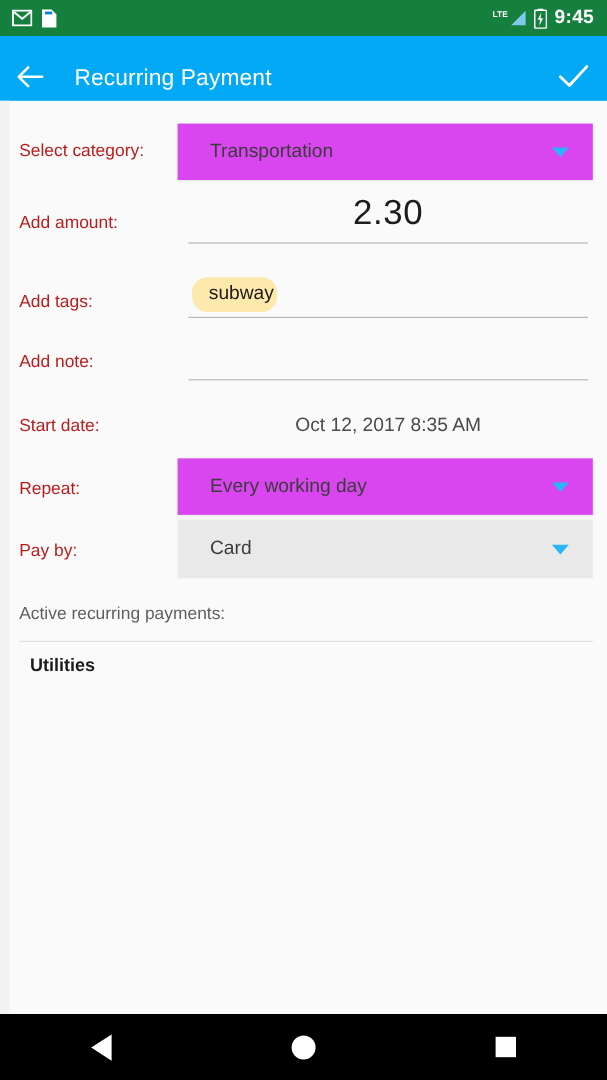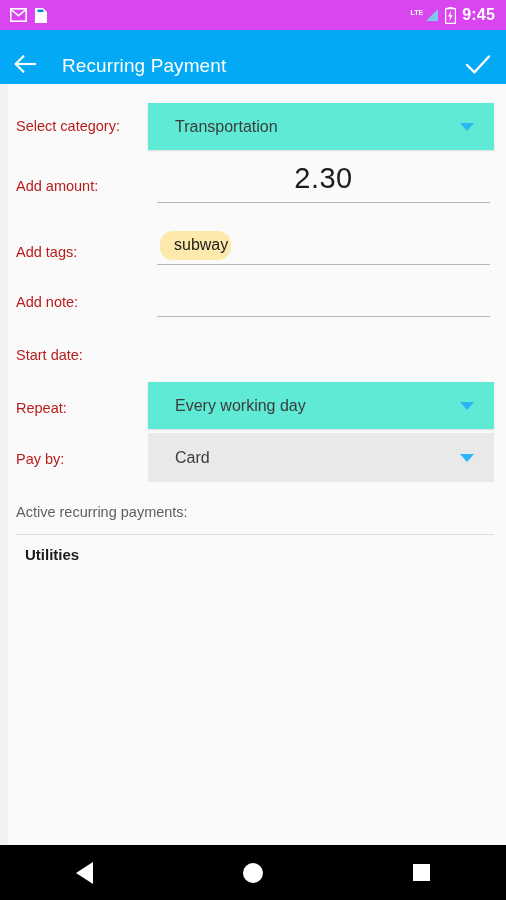--- a/index.html
+++ b/index.html
@@ -12,21 +12,21 @@
   #phone {
     position:relative;
     width:506px; height:900px;
     background:#fafafa;
   }
 
   
   #status-bar {
     position:absolute; top:0; left:0;
     width:506px; height:30px;
-    background:#d946ef;
+    background:#15803d;
     display:flex; align-items:center;
   }
   .sb-left { display:flex; align-items:center; gap:7px; padding-left:10px; }
   .sb-right { margin-left:auto; display:flex; align-items:center; gap:6px; padding-right:11px; }
   .sb-time {
     color:#ffffff; font-size:16px; font-weight:bold;
     letter-spacing:.2px; line-height:1;
   }
   .icon-gmail { width:17px; height:14px; position:relative; }
   .icon-sim   { width:14px; height:17px; position:relative; }
@@ -72,21 +72,21 @@
   .label {
     position:absolute; left:16px;
     color:#b91c1c; font-size:14.5px;
     white-space:nowrap;
   }
 
   
   .spinner {
     position:absolute;
     left:148px; width:346px;
-    background:#5eead4;
+    background:#d946ef;
     box-shadow:0 1px 2px rgba(0,0,0,.10), 0 0 1px rgba(0,0,0,.07);
     display:flex; align-items:center;
     cursor:pointer;
   }
   .spinner.pressed { background:#e9e9e9; box-shadow:none; }
   .spinner-text {
     margin-left:27px;
     font-size:16px; color:#3c3c3c;
   }
   .caret {
@@ -270,20 +270,21 @@
       <div class="underline" style="top:52px;"></div>
     </div>
 
     <div class="row" style="top:190px;height:56px;">
       <div class="label" style="top:20px;">Add note:</div>
       <div class="underline" style="top:42px;"></div>
     </div>
 
     <div class="row" style="top:246px;height:54px;">
       <div class="label" style="top:17px;">Start date:</div>
+      <div id="start-date-value" style="top:16px;">Oct 12, 2017 8:35 AM</div>
     </div>
 
     <div class="row" style="top:300px;height:50px;">
       <div class="label" style="top:16px;">Repeat:</div>
       <div class="spinner" style="top:-2px;height:47px;">
         <span class="spinner-text">Every working day</span>
         <span class="caret"></span>
       </div>
     </div>
 

